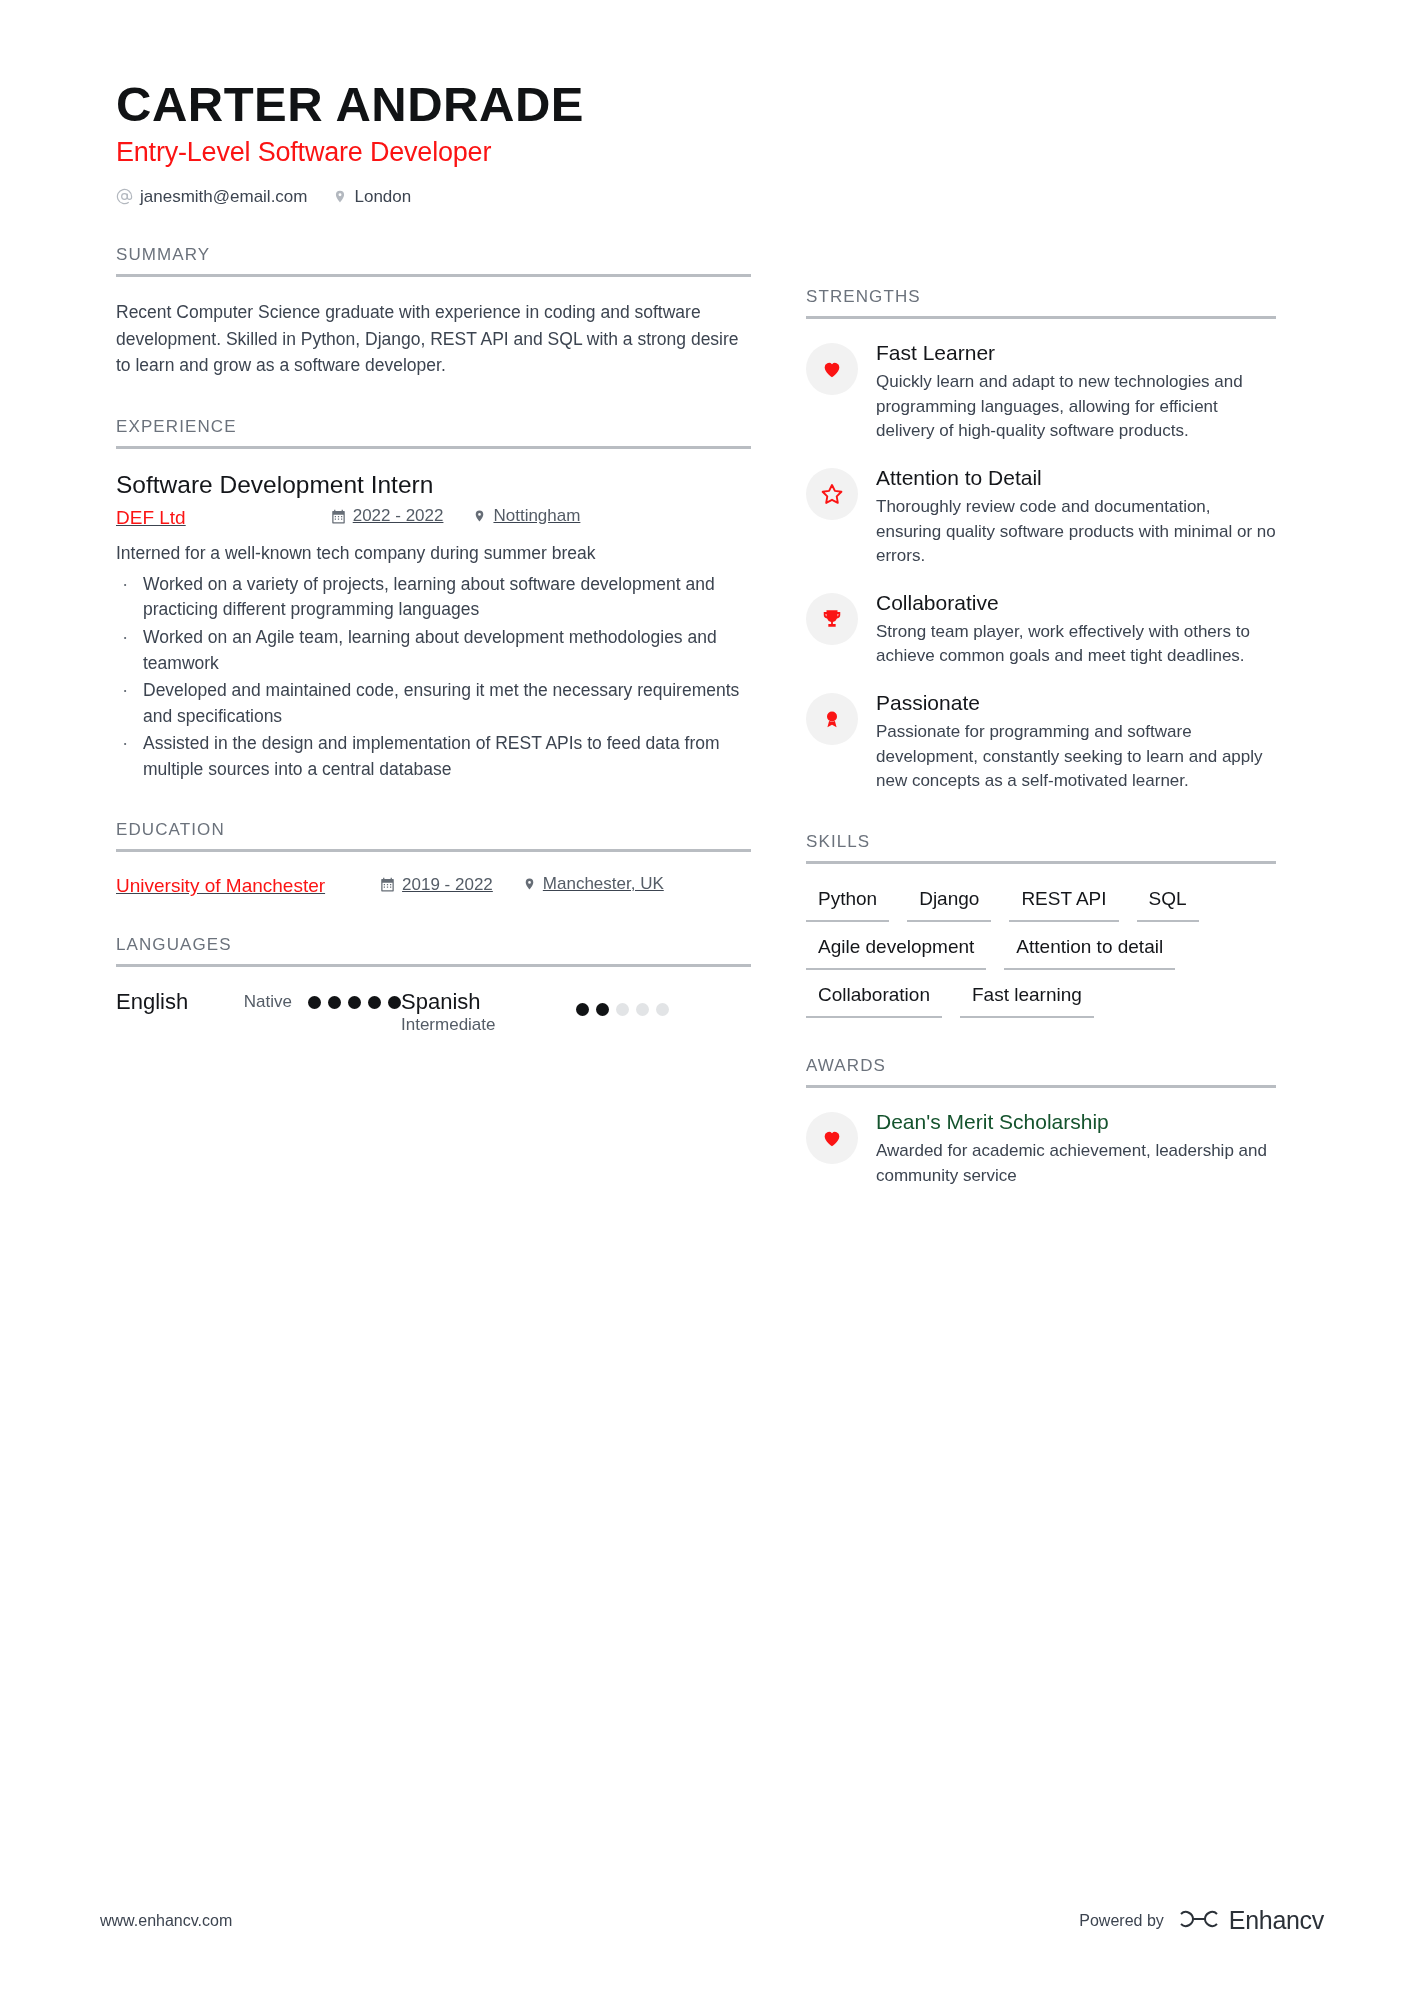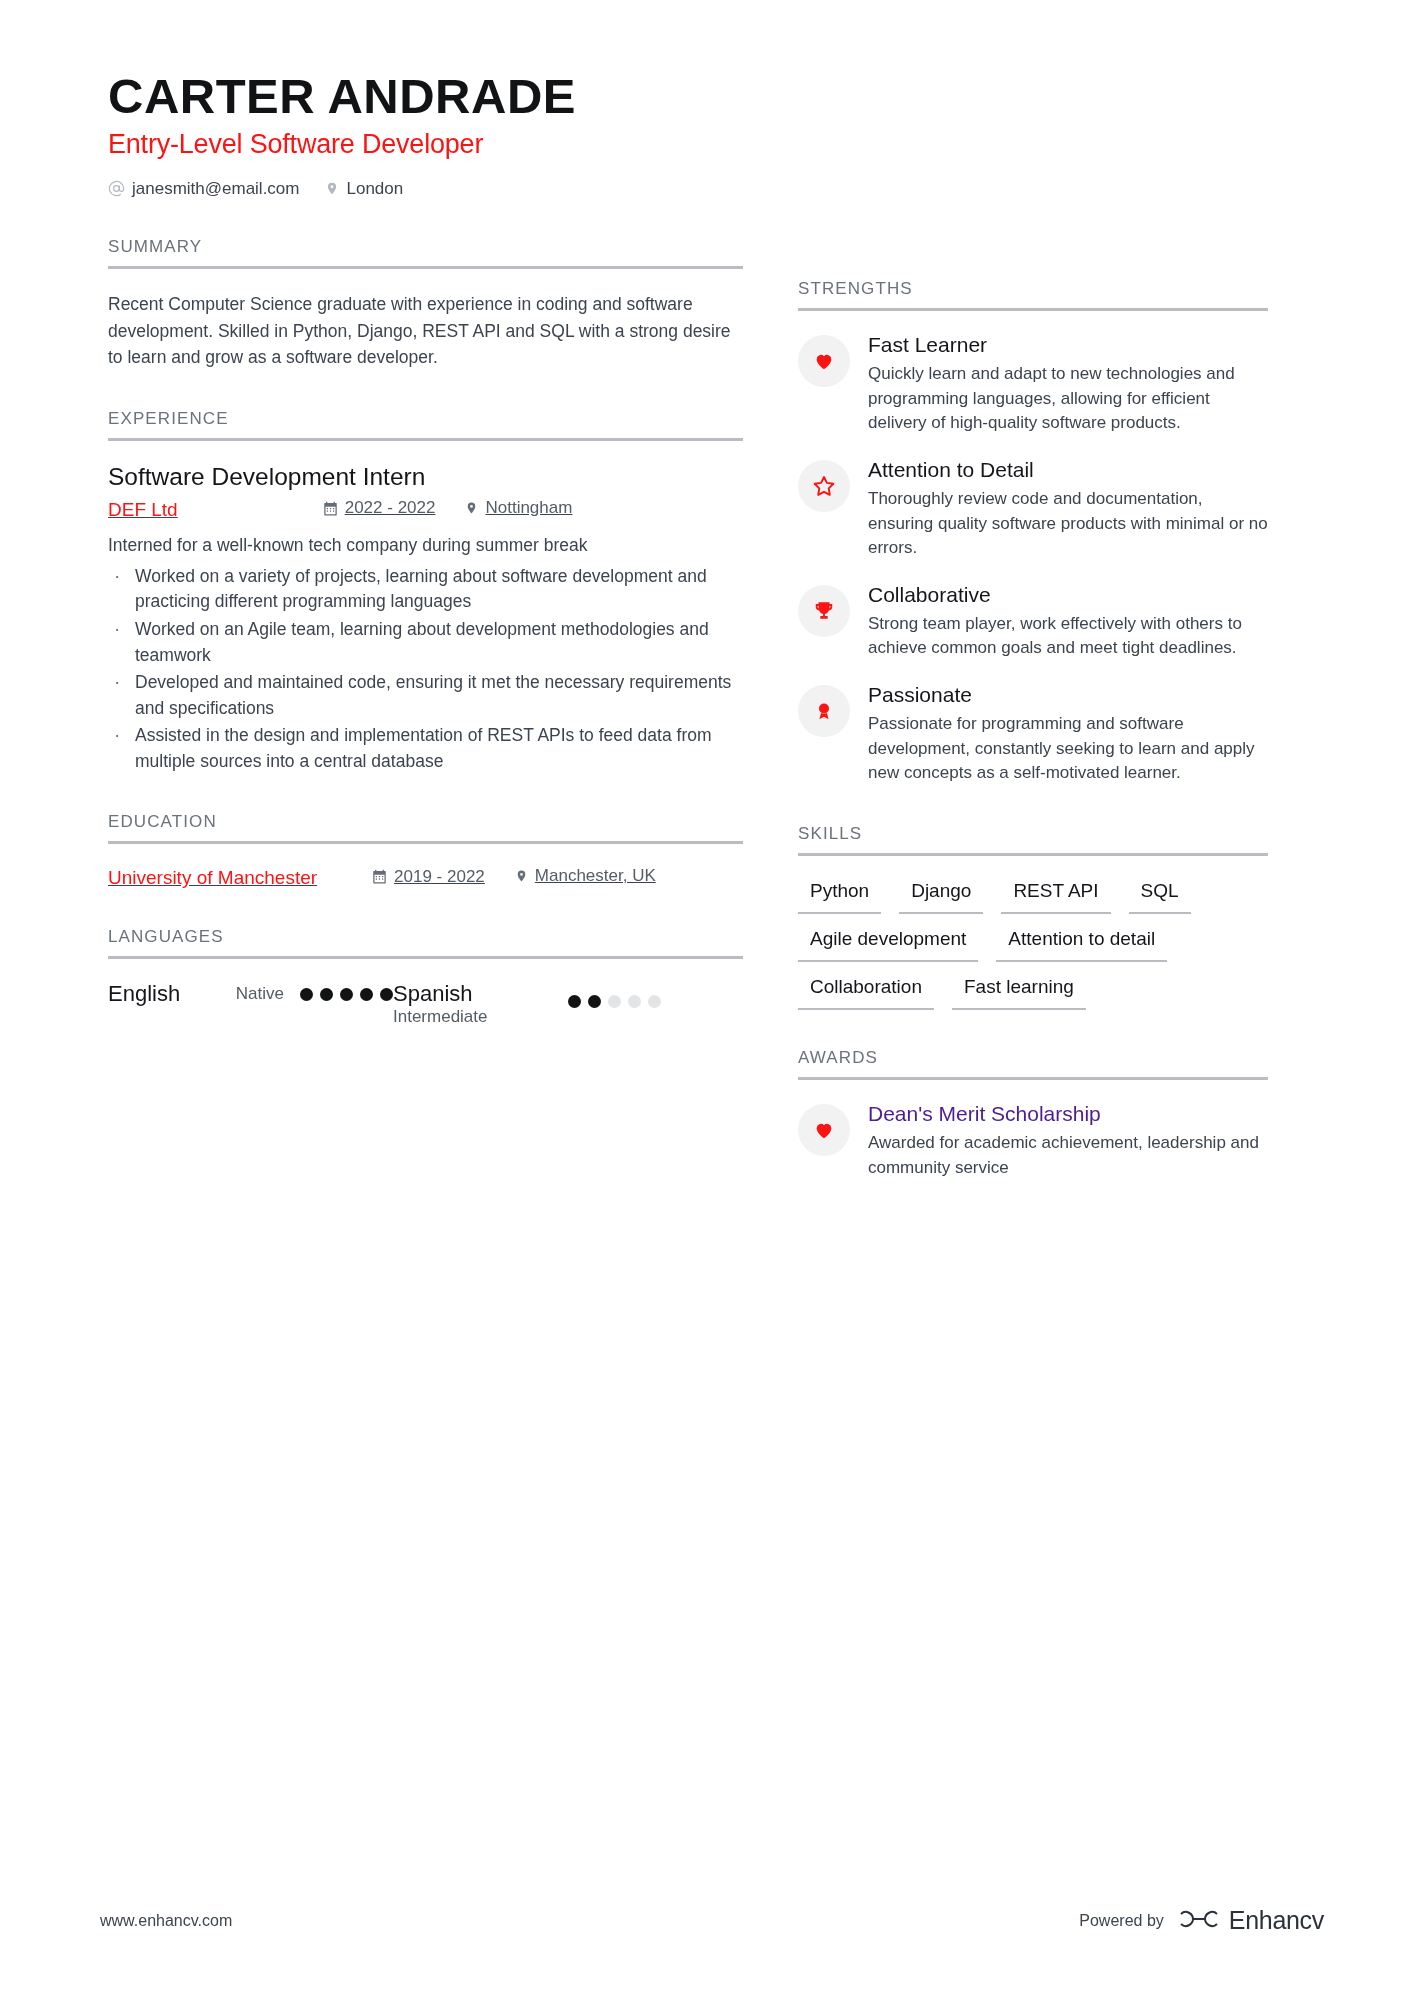--- a/index.html
+++ b/index.html
@@ -8,21 +8,21 @@
     height: 1995px;
     background: #ffffff;
     font-family: "Liberation Sans", sans-serif;
     color: #3c4450;
   }
   .page {
     position: relative;
     width: 1410px;
     height: 1995px;
     background: #fff;
-    padding: 8px;
+    padding: 16px;
   }
   .columns {
     display: flex;
     padding: 62px 86px 0 100px;
     gap: 0;
   }
   .col-left { width: 690px; padding-right: 55px; }
   .col-right { width: 470px; padding-top: 209px; }
 
   
@@ -187,21 +187,21 @@
     gap: 12px 18px;
   }
   .skill-tag {
     font-size: 19px;
     color: #14161a;
     padding: 2px 12px 10px 12px;
     border-bottom: 2px solid #b9bdc2;
   }
 
   .award { display: flex; gap: 18px; }
-  .award-title { font-size: 21px; color: #4c1d95; margin-bottom: 5px; }
+  .award-title { font-size: 21px; color: #14532d; margin-bottom: 5px; }
   .award-desc { font-size: 17px; line-height: 1.45; color: #3c4450; }
 
   
   .footer {
     position: absolute;
     left: 100px;
     right: 86px;
     bottom: 60px;
     display: flex;
     align-items: center;

